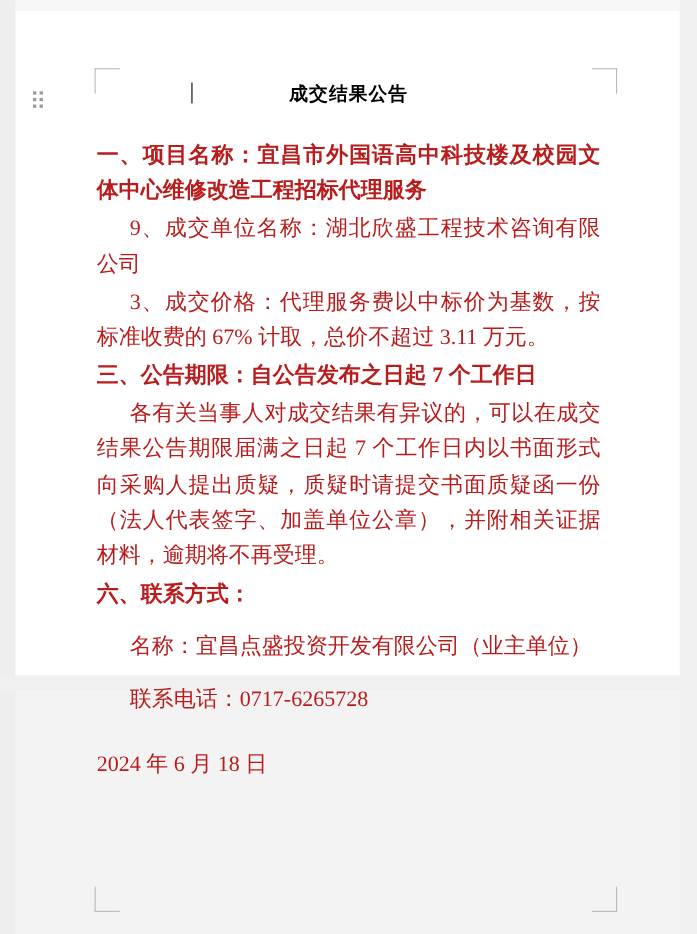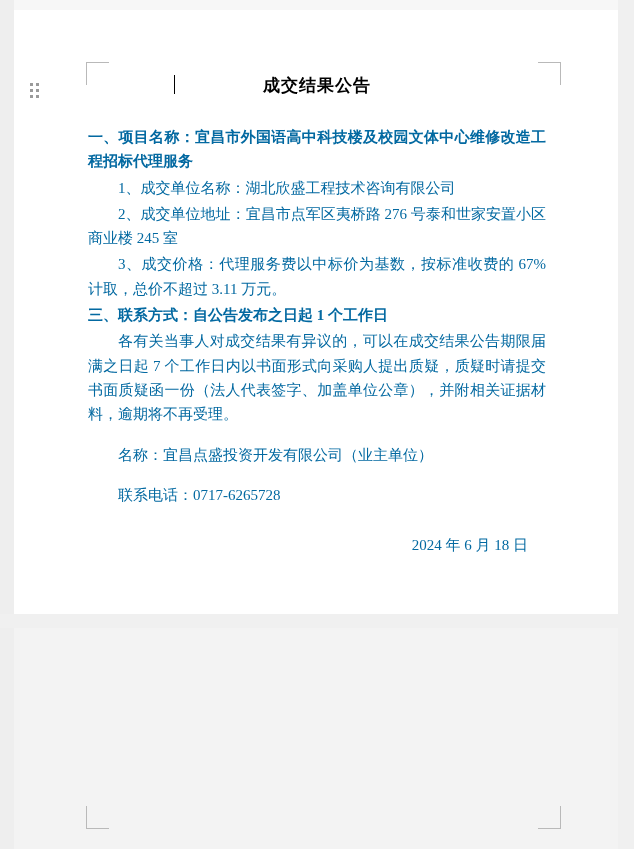--- a/index.html
+++ b/index.html
@@ -100,40 +100,40 @@
     position: absolute;
     left: 86px;
     top: 1px;
     width: 1px;
     height: 19px;
     background: #000;
   }
 
   p {
     margin: 0 0 2px 0;
-    font-size: 15px;
+    font-size: 20px;
     line-height: 1.62;
-    color: #0369a1;
+    color: #b91c1c;
     text-align: justify;
   }
   .head {
     font-weight: bold;
   }
   .indent1 {
     text-indent: 30px;
   }
   .indent-block {
     text-indent: 30px;
   }
   .contact-line {
     text-indent: 30px;
     margin-top: 16px;
   }
   .date-line {
-    text-align: right;
+    text-align: left;
     margin-top: 26px;
     padding-right: 18px;
   }
 </style>
 </head>
 <body>
 
 <div class="page">
   <div class="edge-top"></div>
   <div class="edge-left"></div>
@@ -153,27 +153,27 @@
       <span></span>
       <span></span>
   </div>
 
   <div class="content">
 
     <div class="doc-title">成交结果公告</div>
 
     <p class="head"><span>一、项目名称：</span><span>宜昌市外国语高中科技楼及校园文体中心维修改造工程招标代理服务</span></p>
 
-    <p class="indent1">1、成交单位名称：湖北欣盛工程技术咨询有限公司</p>
-    <p class="indent1">2、成交单位地址：宜昌市点军区夷桥路 276 号泰和世家安置小区商业楼 245 室</p>
+    <p class="indent1">9、成交单位名称：湖北欣盛工程技术咨询有限公司</p>
     <p class="indent1">3、成交价格：代理服务费以中标价为基数，按标准收费的 67% 计取，总价不超过 3.11 万元。</p>
 
-    <p class="head"><span>三、联系方式：</span><span>自公告发布之日起 1 个工作日</span></p>
+    <p class="head"><span>三、公告期限：</span><span>自公告发布之日起 7 个工作日</span></p>
 
     <p class="indent-block">各有关当事人对成交结果有异议的，可以在成交结果公告期限届满之日起 7 个工作日内以书面形式向采购人提出质疑，质疑时请提交书面质疑函一份（法人代表签字、加盖单位公章），并附相关证据材料，逾期将不再受理。</p>
 
 
+    <p class="head">六、联系方式：</p>
     <p class="contact-line">名称：宜昌点盛投资开发有限公司（业主单位）</p>
     <p class="contact-line">联系电话：0717-6265728</p>
 
     <p class="date-line">2024 年 6 月 18 日</p>
   </div>
 </div>
 
 </body></html>

